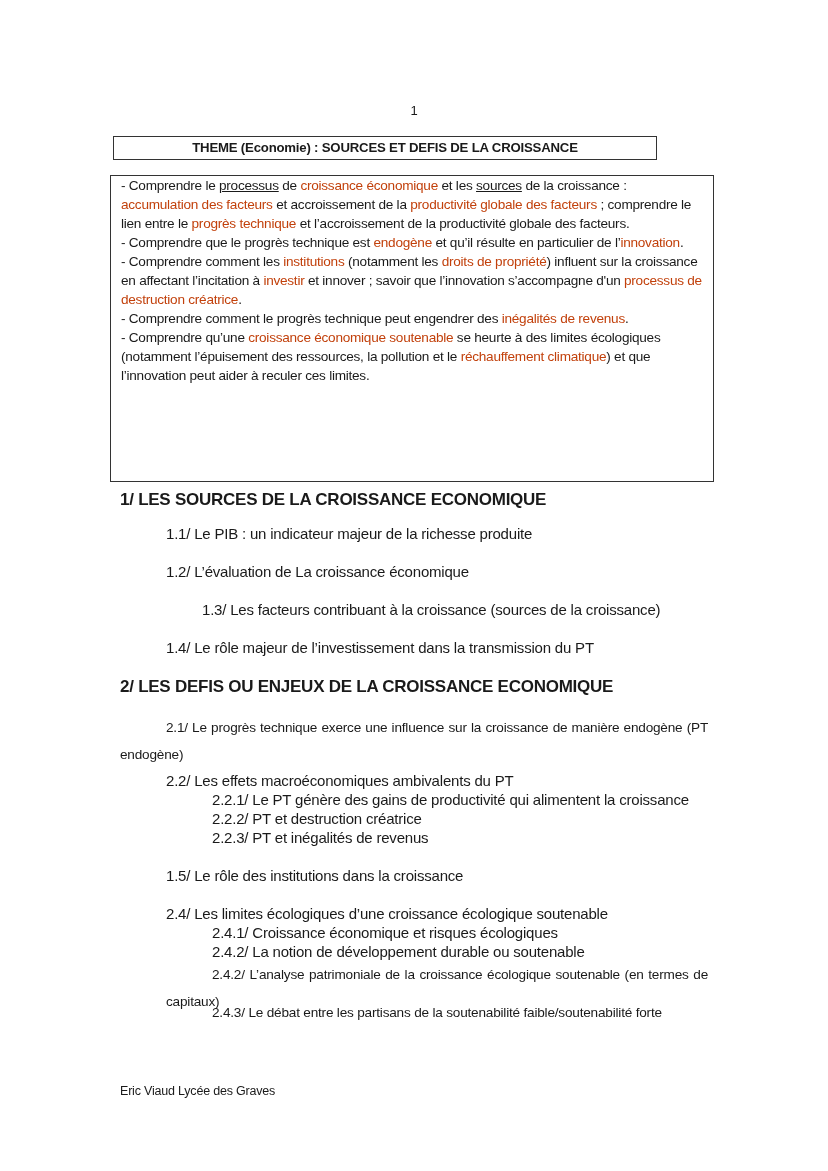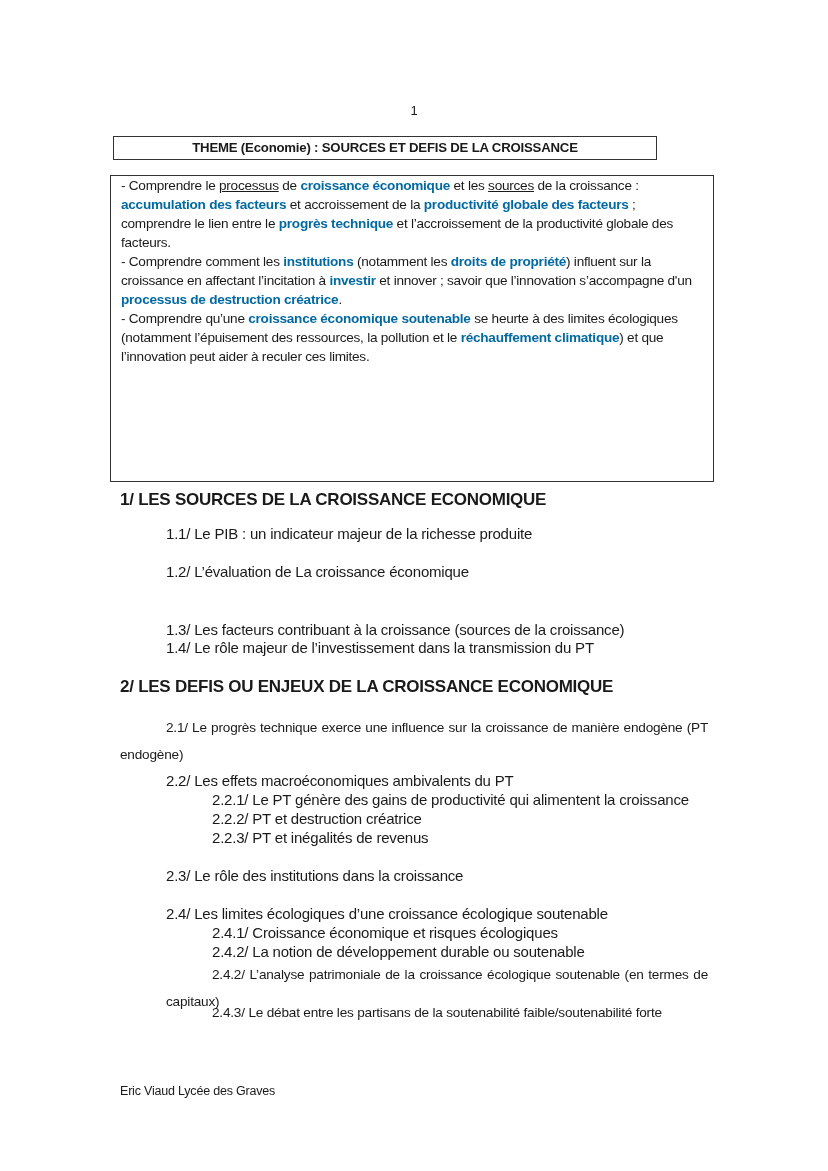--- a/index.html
+++ b/index.html
@@ -58,22 +58,22 @@
     }
     .objectives-text {
       font-size: 13.6px;
       line-height: 19px;
       letter-spacing: -0.25px;
     }
     .objectives-text p {
       margin: 0;
     }
     .hl {
-      color: #0369a1;
-      font-weight: bold;
+      color: #c2410c;
+      font-weight: normal;
     }
     .ul {
       text-decoration: underline;
     }
     .section-title {
       position: absolute;
       left: 120px;
       font-size: 17px;
       font-weight: bold;
       letter-spacing: -0.25px;
@@ -109,40 +109,42 @@
 
 <div class="page-number">1</div>
 
 <div class="theme-box">
   <span>THEME (Economie) : SOURCES ET DEFIS DE LA CROISSANCE</span>
 </div>
 
 <div class="objectives-box">
   <div class="objectives-text">
     <p><span>- Comprendre le </span><span class="ul">processus</span><span> de </span><span class="hl">croissance économique</span><span> et les </span><span class="ul">sources</span><span> de la croissance : </span><span class="hl">accumulation des facteurs</span><span> et accroissement de la </span><span class="hl">productivité globale des facteurs</span><span> ; comprendre le lien entre le </span><span class="hl">progrès technique</span><span> et l’accroissement de la productivité globale des facteurs.</span></p>
+    <p><span>- Comprendre que le progrès technique est </span><span class="hl">endogène</span><span> et qu’il résulte en particulier de l’</span><span class="hl">innovation</span><span>.</span></p>
     <p><span>- Comprendre comment les </span><span class="hl">institutions</span><span> (notamment les </span><span class="hl">droits de propriété</span><span>) influent sur la croissance en affectant l’incitation à </span><span class="hl">investir</span><span> et innover ; savoir que l’innovation s’accompagne d'un </span><span class="hl">processus de destruction créatrice</span><span>.</span></p>
+    <p><span>- Comprendre comment le progrès technique peut engendrer des </span><span class="hl">inégalités de revenus</span><span>.</span></p>
     <p><span>- Comprendre qu’une </span><span class="hl">croissance économique soutenable</span><span> se heurte à des limites écologiques (notamment l’épuisement des ressources, la pollution et le </span><span class="hl">réchauffement climatique</span><span>) et que l’innovation peut aider à reculer ces limites.</span></p>
   </div>
 </div>
 
 <div class="section-title" style="top:490px;">1/ LES SOURCES DE LA CROISSANCE ECONOMIQUE</div>
 <div class="item lvl2" style="top:524px;">1.1/ Le PIB : un indicateur majeur de la richesse produite</div>
 <div class="item lvl2" style="top:562px;">1.2/ L’évaluation de La croissance économique</div>
-<div class="item lvl2" style="top:620px;">1.3/ Les facteurs contribuant à la croissance (sources de la croissance)</div>
+<div class="item lvl2" style="top:600px;margin-left:36px;">1.3/ Les facteurs contribuant à la croissance (sources de la croissance)</div>
 <div class="item lvl2" style="top:638px;">1.4/ Le rôle majeur de l’investissement dans la transmission du PT</div>
 
 <div class="section-title" style="top:677px;">2/ LES DEFIS OU ENJEUX DE LA CROISSANCE ECONOMIQUE</div>
 <div class="justified-block" style="top:714px; text-indent:46px;">2.1/ Le progrès technique exerce une influence sur la croissance de manière endogène (PT endogène)</div>
 
 <div class="item lvl2" style="top:771px;">2.2/ Les effets macroéconomiques ambivalents du PT</div>
 <div class="item lvl3" style="top:790px;">2.2.1/ Le PT génère des gains de productivité qui alimentent la croissance</div>
 <div class="item lvl3" style="top:809px;">2.2.2/ PT et destruction créatrice</div>
 <div class="item lvl3" style="top:828px;">2.2.3/ PT et inégalités de revenus</div>
 
-<div class="item lvl2" style="top:866px;">2.3/ Le rôle des institutions dans la croissance</div>
+<div class="item lvl2" style="top:866px;">1.5/ Le rôle des institutions dans la croissance</div>
 
 <div class="item lvl2" style="top:904px;">2.4/ Les limites écologiques d’une croissance écologique soutenable</div>
 <div class="item lvl3" style="top:923px;">2.4.1/ Croissance économique et risques écologiques</div>
 <div class="item lvl3" style="top:942px;">2.4.2/ La notion de développement durable ou soutenable</div>
 <div class="justified-block" style="top:961px; left:166px; width:542px; text-indent:46px;">2.4.2/ L’analyse patrimoniale de la croissance écologique soutenable (en termes de capitaux)</div>
 <div class="justified-block" style="top:999px; left:166px; width:542px; text-indent:46px;">2.4.3/ Le débat entre les partisans de la soutenabilité faible/soutenabilité forte</div>
 
 <div class="footer">Eric Viaud Lycée des Graves</div>
 
 </body></html>

